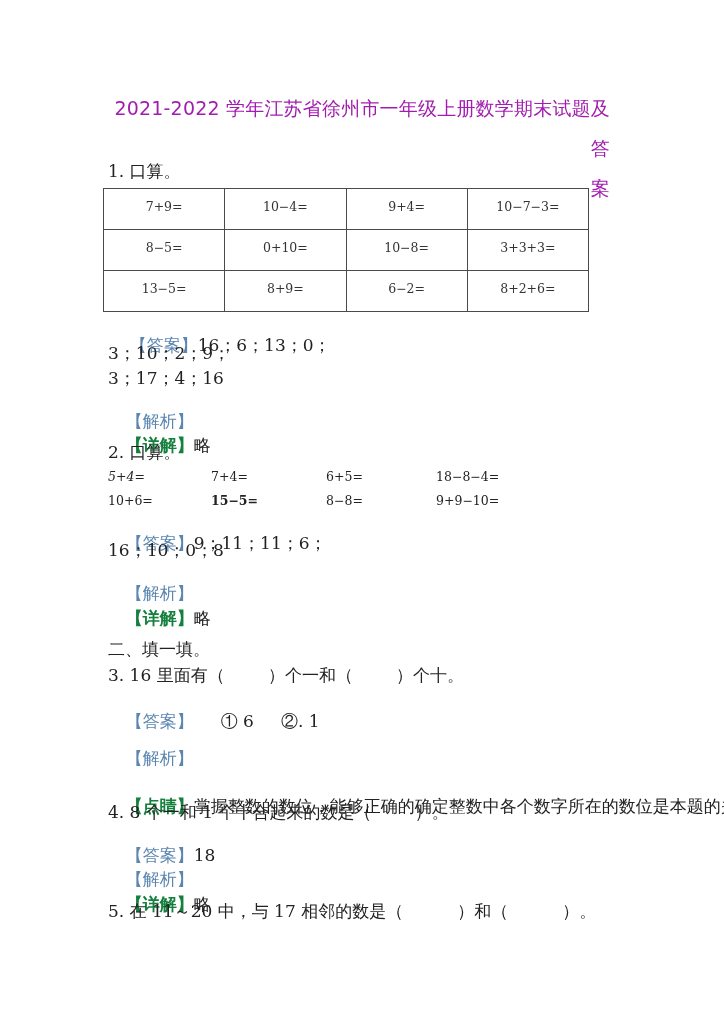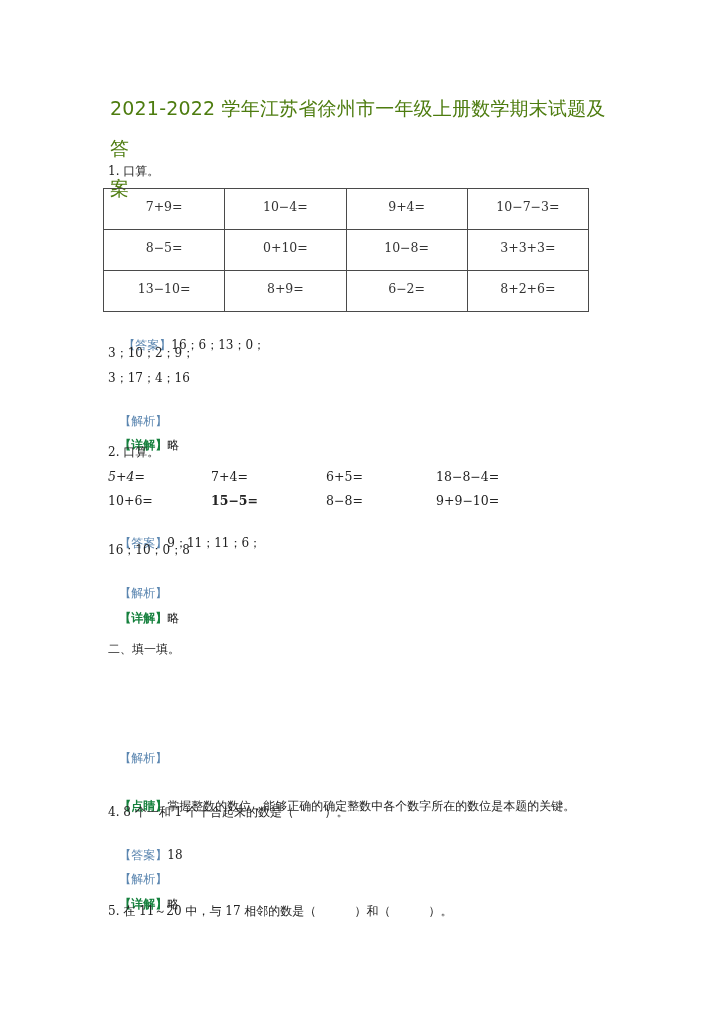--- a/index.html
+++ b/index.html
@@ -5,24 +5,24 @@
     html, body { margin: 0; padding: 0; background: #ffffff; }
     body {
       width: 724px; height: 1024px; position: relative; overflow: hidden;
       font-family: "DejaVu Serif", "Liberation Serif", serif;
       color: #1e1e1e;
     }
     .page { position: absolute; left: 0; top: 0; width: 724px; height: 1024px; }
     .title {
       position: absolute; left: 110px; top: 88px; width: 500px;
       font-family: "DejaVu Sans", "Liberation Sans", sans-serif;
-      font-size: 19px; line-height: 40px; color: #4d7c0f; letter-spacing: 0.2px;
+      font-size: 19px; line-height: 40px; color: #a21caf; letter-spacing: 0.2px; text-align: right;
     }
     .line {
-      position: absolute; left: 108px; font-size: 12px; line-height: 18px;
+      position: absolute; left: 108px; font-size: 17px; line-height: 18px;
       white-space: pre; color: #222;
     }
     .tag-blue { color: #5b86b0; }
     .tag-black { color: #15803d; font-weight: 600; }
     table.calc {
       position: absolute; left: 103px; top: 188px; width: 486px; height: 106px;
       border-collapse: collapse; table-layout: fixed; padding-left: 11px;
     }
     table.calc td {
       border: 1.3px solid #4a4a4a; text-align: center; vertical-align: middle;
@@ -51,21 +51,21 @@
       <td>9+4=</td>
       <td>10−7−3=</td>
     </tr>
     <tr>
       <td>8−5=</td>
       <td>0+10=</td>
       <td>10−8=</td>
       <td>3+3+3=</td>
     </tr>
     <tr>
-      <td>13−10=</td>
+      <td>13−5=</td>
       <td>8+9=</td>
       <td>6−2=</td>
       <td>8+2+6=</td>
     </tr>
   </tbody>
     </table>
 
   <div class="line" style="top:318px; left:108px;">
     <span class="tag-blue">【答案】</span><span>16；6；13；0；</span>
   </div>
@@ -97,20 +97,24 @@
   <div class="line" style="top:541px;">16；10；0；8</div>
   <div class="line" style="top:566px; left:104px;">
     <span class="tag-blue">【解析】</span>
   </div>
   <div class="line" style="top:591px; left:104px;">
     <span class="tag-black">【详解】</span><span>略</span>
   </div>
 
   <div class="line" style="top:640px;">二、填一填。</div>
 
+  <div class="line" style="top:666px;">3. 16 里面有（        ）个一和（        ）个十。</div>
+  <div class="line" style="top:694px; left:104px;">
+    <span class="tag-blue">【答案】</span><span>     ① 6     ②. 1</span>
+  </div>
   <div class="line" style="top:731px; left:104px;">
     <span class="tag-blue">【解析】</span>
   </div>
   <div class="line" style="top:779px; left:104px;">
     <span class="tag-black">【点睛】</span><span>掌握整数的数位，能够正确的确定整数中各个数字所在的数位是本题的关键。</span>
   </div>
 
   <div class="line" style="top:803px;">4. 8 个一和 1 个十合起来的数是（        ）。</div>
   <div class="line" style="top:828px; left:104px;">
     <span class="tag-blue">【答案】</span><span>18</span>

